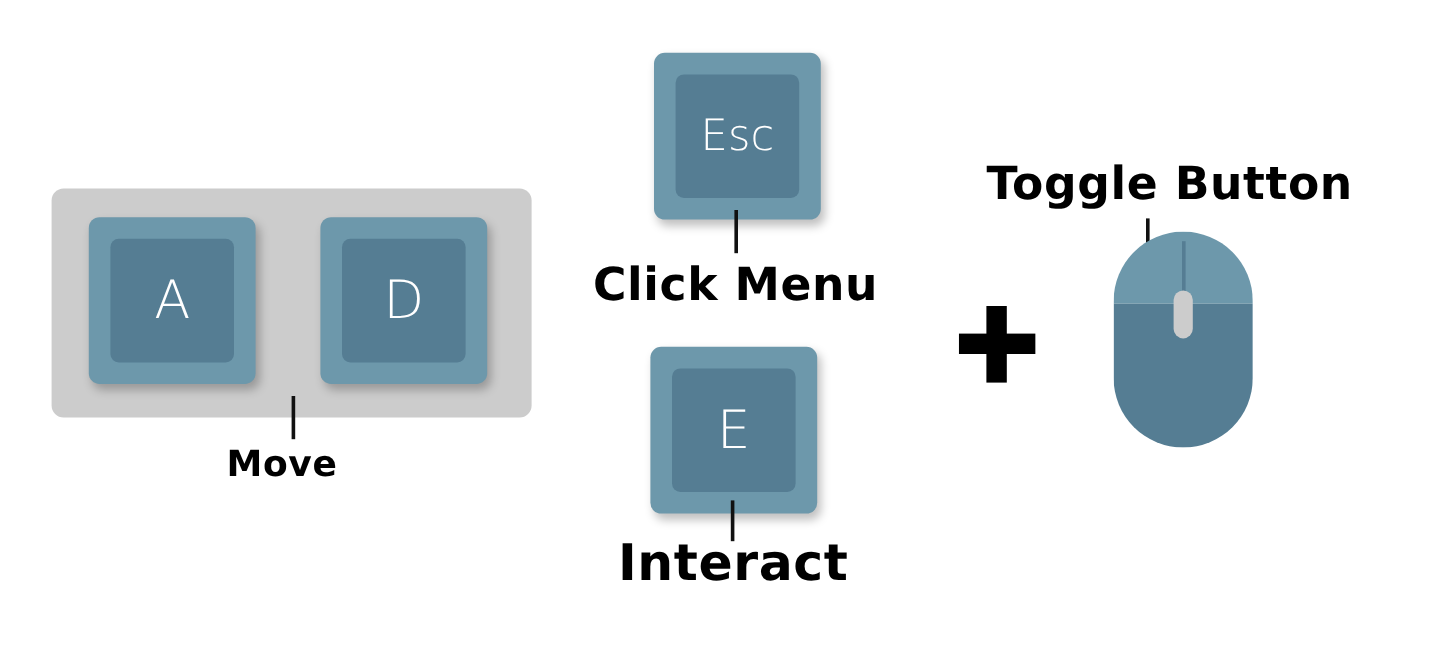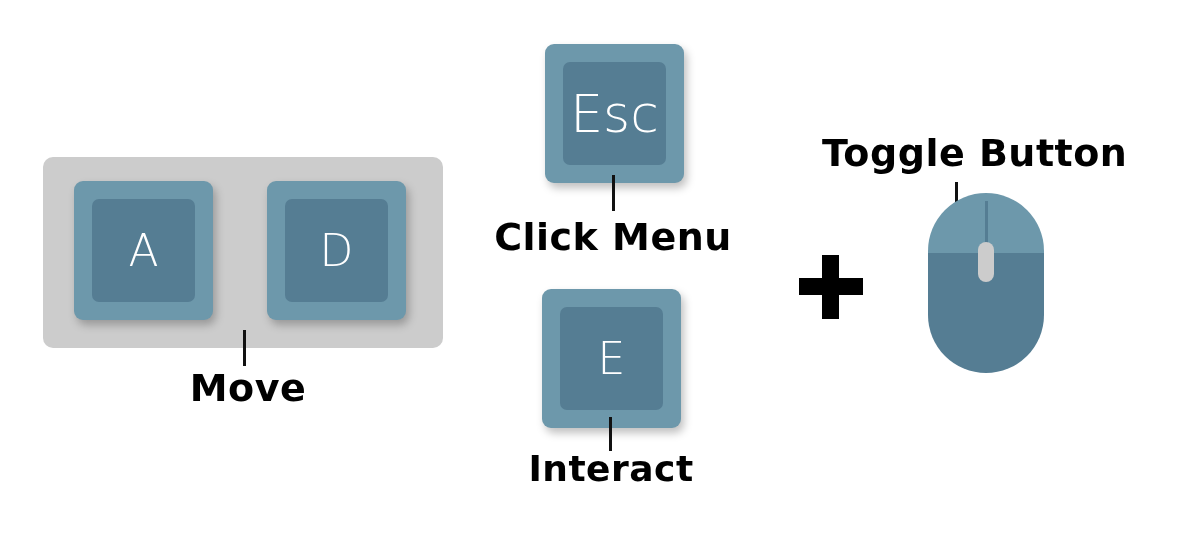--- a/index.html
+++ b/index.html
@@ -25,37 +25,37 @@
   <div class="key-face" style="left:18px; top:18px; width:103px; height:103px; font-size:44px;">
     <span>A</span>
   </div>
 </div>
 <div class="abs key" style="left:267px; top:181px; width:139px; height:139px;">
   <div class="key-face" style="left:18px; top:18px; width:103px; height:103px; font-size:44px;">
     <span>D</span>
   </div>
 </div>
 <div class="abs connector" style="left:243px; top:330px; height:36px;"></div>
-<div class="abs label" style="left:148px; top:364px; width:200px; font-size:38px; line-height:48px;">Move</div>
+<div class="abs label" style="left:135px; top:364px; width:200px; font-size:30px; line-height:48px;">Move</div>
 
 <div class="abs key" style="left:545px; top:44px; width:139px; height:139px;">
-  <div class="key-face" style="left:18px; top:18px; width:103px; height:103px; font-size:52px;">
+  <div class="key-face" style="left:18px; top:18px; width:103px; height:103px; font-size:36px;">
     <span>Esc</span>
   </div>
 </div>
 <div class="abs connector" style="left:612px; top:175px; height:36px;"></div>
 <div class="abs label" style="left:463px; top:213px; width:300px; font-size:38px; line-height:48px;">Click Menu</div>
 
 <div class="abs key" style="left:542px; top:289px; width:139px; height:139px;">
   <div class="key-face" style="left:18px; top:18px; width:103px; height:103px; font-size:44px;">
     <span>E</span>
   </div>
 </div>
 <div class="abs connector" style="left:609px; top:417px; height:34px;"></div>
-<div class="abs label" style="left:511px; top:445px; width:200px; font-size:36px; line-height:48px;">Interact</div>
+<div class="abs label" style="left:511px; top:445px; width:200px; font-size:42px; line-height:48px;">Interact</div>
 
 <div class="abs" style="left:799px; top:255px; width:64px; height:64px;">
   <svg width="64" height="64" viewBox="0 0 64 64">
     <rect x="0" y="23" width="64" height="17" fill="#000000"></rect>
     <rect x="23" y="0" width="17" height="64" fill="#000000"></rect>
   </svg>
 </div>
 
 <div class="abs label" style="left:822px; top:129px; width:300px; font-size:38px; line-height:48px;">Toggle Button</div>
 <div class="abs connector" style="left:955px; top:182px; height:35px;"></div>

